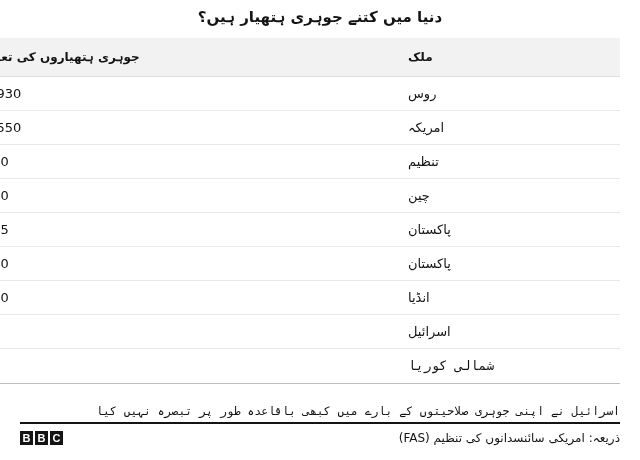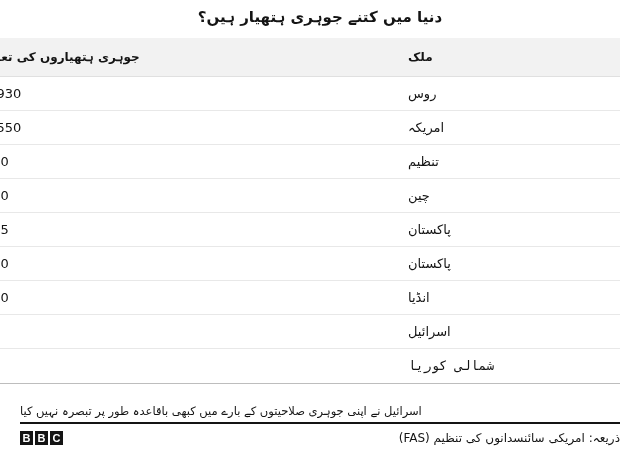--- a/index.html
+++ b/index.html
@@ -64,25 +64,26 @@
   }
   td.col-value {
     font-size: 14px;
   }
   tbody tr:last-child td {
     border-bottom: 1px solid #bdbdbd;
     font-family: Liberation Mono, monospace;
   }
   .footnote {
     direction: rtl;
-    text-align: left;
+    text-align: right;
     font-size: 11.5px;
     color: #141414;
     padding: 20px 0 4px 0;
     width: 600px;
+    font-family: Liberation Mono, monospace;
   }
   .rule {
     width: 600px;
     height: 2px;
     background: #141414;
   }
   .source-row {
     width: 600px;
     display: flex;
     align-items: center;

